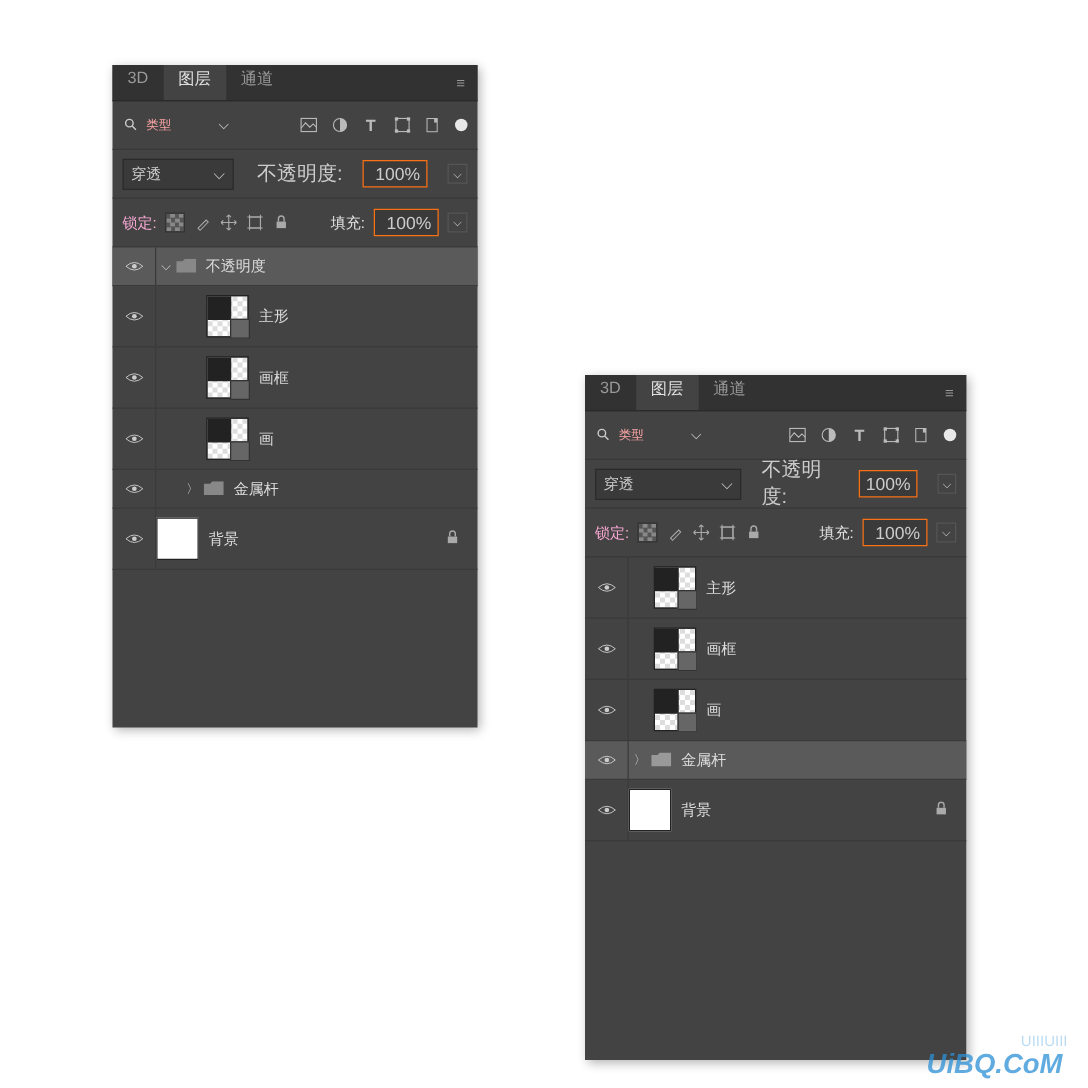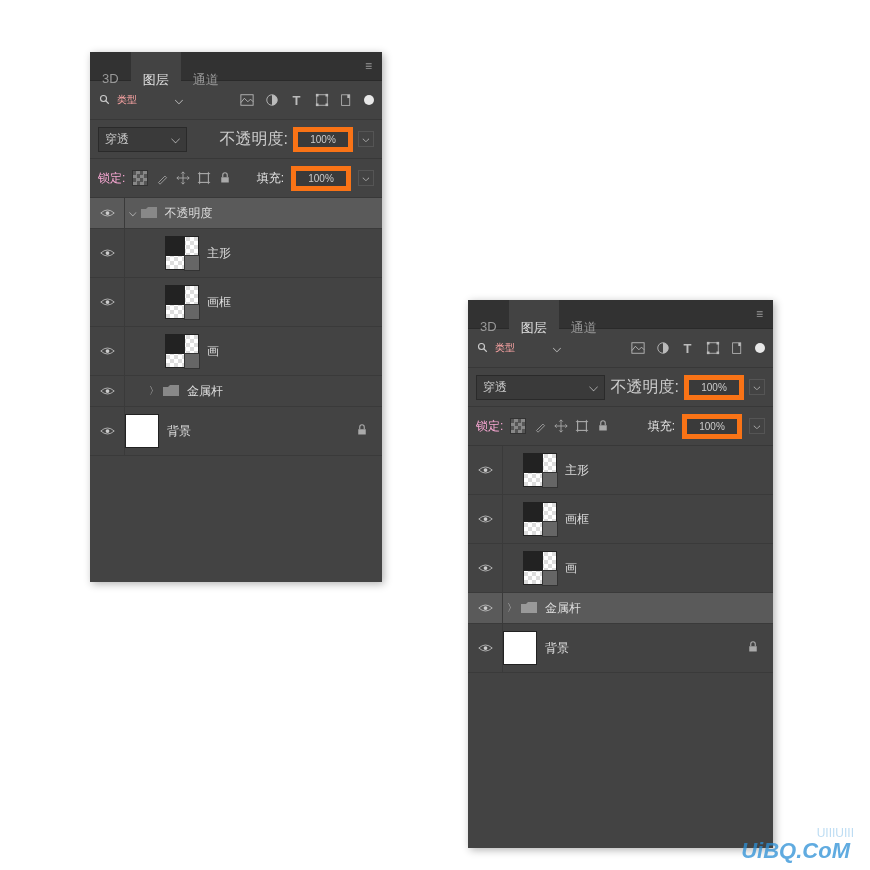--- a/index.html
+++ b/index.html
@@ -1,33 +1,33 @@
 <!DOCTYPE html>
 <html><head>
 <meta charset="utf-8">
 <style>
 body{margin:0;background:#fff;width:870px;height:870px;position:relative;font-family:Arial,sans-serif;font-size:12px;color:#ccc}
 .panel{position:absolute;background:#434343;box-shadow:2px 2px 8px rgba(0,0,0,0.3)}
 .panel1{left:90px;top:52px;width:292px;height:530px}
 .panel2{left:468px;top:300px;width:305px;height:548px}
 .tabs{display:flex;background:#323232;height:28px;align-items:stretch;border-bottom:1px solid #2a2a2a}
-.tab{padding:19px 12px;color:#999;cursor:pointer;font-size:13px}
+.tab{padding:2px 12px;color:#999;cursor:pointer;font-size:13px}
 .tab.active{background:#434343;color:#e0e0e0}
 .menu-btn{margin-left:auto;padding:7px 10px;color:#999}
 .row{display:flex;align-items:center;padding:5px 8px;gap:5px}
 .filter-row{border-bottom:1px solid #383838;height:28px}
 .search-lbl{color:#fca5a5;font-size:10px;margin-right:30px}
 .ico{width:14px;height:14px;display:inline-flex;align-items:center;justify-content:center;color:#ccc;font-size:11px}
 .ico-group{margin-left:auto;display:flex;gap:10px;align-items:center}
 .filter-icon{width:15px;height:15px;display:flex;align-items:center;justify-content:center;color:#bbb}
 .dot{width:10px;height:10px;border-radius:50%;background:#e8e8e8}
-.blend-row{display:flex;align-items:center;padding:5px 8px;gap:5px;border-bottom:1px solid #383838;height:28px}
+.blend-row{display:flex;align-items:center;padding:5px 8px;gap:16px;border-bottom:1px solid #383838;height:28px}
 .blend-select{background:#3a3a3a;border:1px solid #2a2a2a;padding:3px 6px;color:#ccc;width:75px;display:flex;justify-content:space-between;align-items:center;font-size:12px}
 .opacity-lbl{margin-left:auto;color:#ccc;font-size:16px}
-.pct-box{background:#3a3a3a;border:5px solid #f97316;padding:2px 5px;width:40px;text-align:center;font-size:10px}
+.pct-box{background:#3a3a3a;border:1px solid #f97316;padding:2px 5px;width:40px;text-align:right;font-size:14px}
 .chev{width:14px;height:14px;display:flex;align-items:center;justify-content:center;color:#ccc;border:1px solid #555;font-size:9px}
 .lock-row{display:flex;align-items:center;padding:5px 8px;gap:7px;border-bottom:1px solid #383838;height:28px}
 .lock-lbl{color:#f9a8d4;font-size:12px}
 .lock-ico{width:14px;height:14px;display:flex;align-items:center;justify-content:center;color:#aaa}
 .fill-lbl{margin-left:auto;color:#e5e5e5;font-size:12px}
 .layer{display:flex;align-items:center;padding:0;border-bottom:1px solid #3a3a3a;height:40px}
 .layer.selected{background:#5a5a5a}
 .layer.short{height:30px}
 .eye{width:34px;display:flex;justify-content:center;align-items:center;border-right:1px solid #3a3a3a;height:100%}
 .eye svg{width:15px;height:10px}

